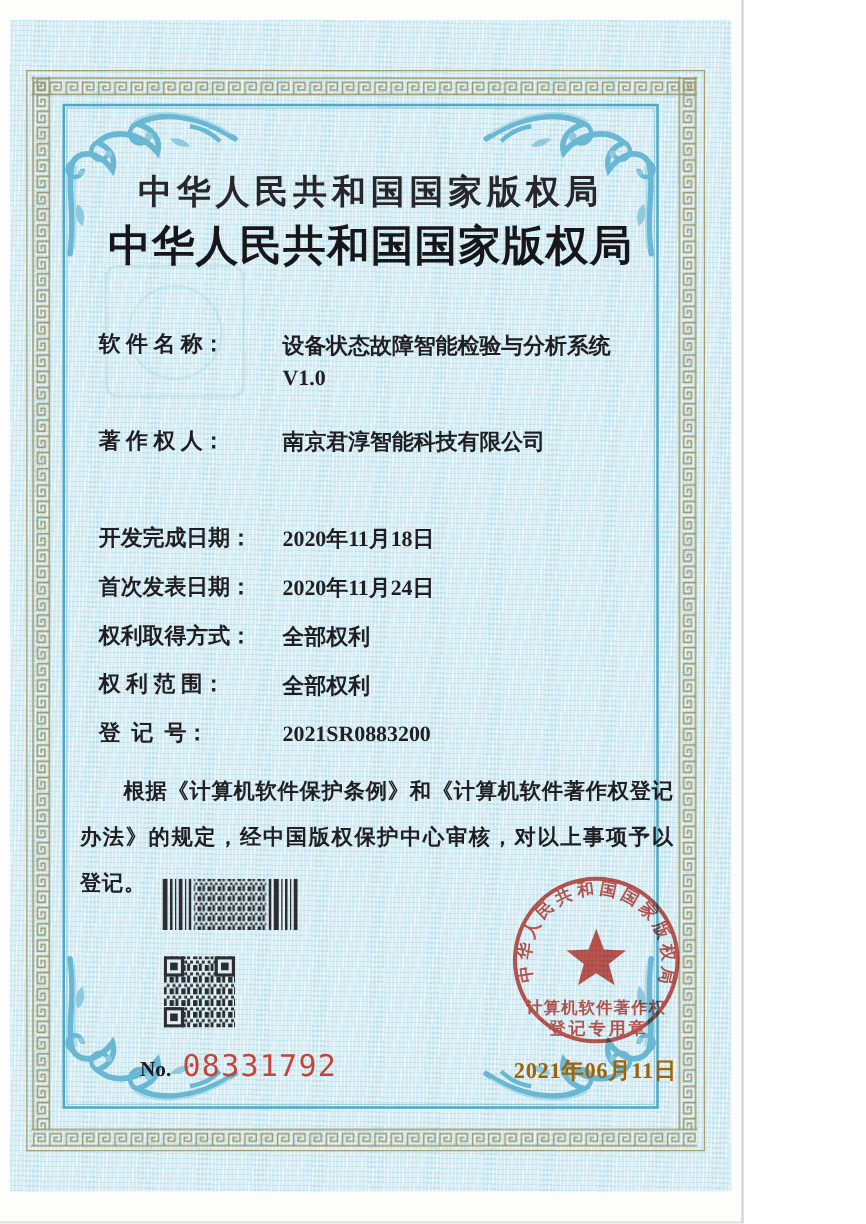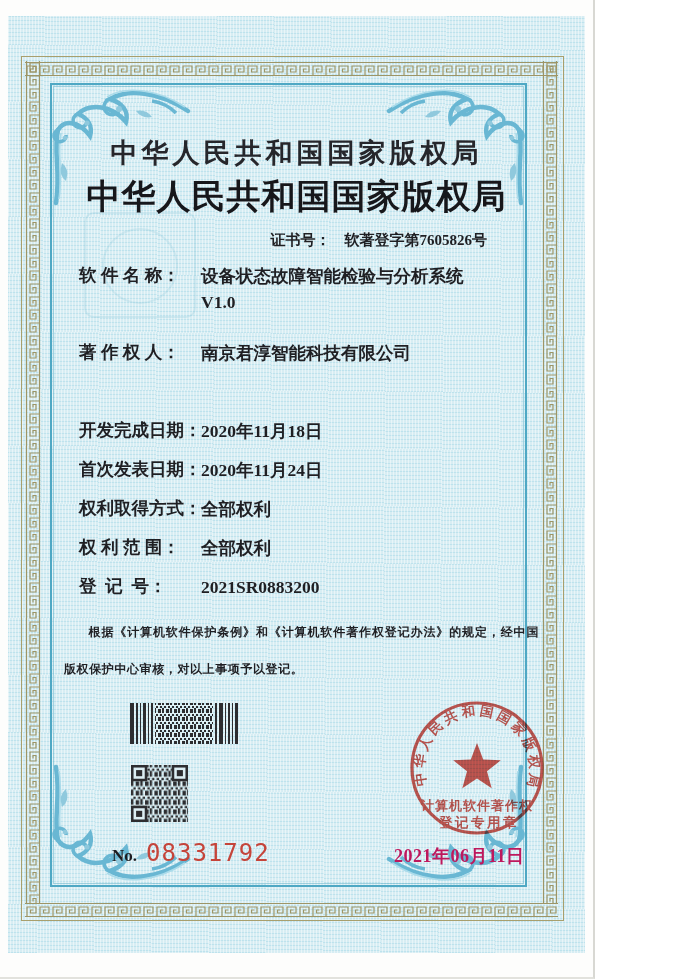--- a/index.html
+++ b/index.html
@@ -31,40 +31,40 @@
   
   .title1{position:absolute;left:0;right:0;top:135px;text-align:center;
           font-size:27px;font-weight:700;letter-spacing:4px;color:#26262b;}
   .title2{position:absolute;left:0;right:0;top:174px;text-align:center;
           font-size:34px;font-weight:700;letter-spacing:1px;color:#17171b;}
   .certno{position:absolute;right:106px;top:231px;font-size:15px;font-weight:700;}
   .certno .cv{margin-left:14px;}
   
   .frow{position:absolute;left:79px;right:58px;font-size:17.5px;}
   .frow .lbl{position:absolute;left:0;top:0;font-weight:700;white-space:pre;}
-  .frow .val{position:absolute;left:122px;top:0;font-weight:600;line-height:26px;}
+  .frow .val{position:absolute;left:122px;top:0;font-weight:600;line-height:26px;padding-left:25px;}
   .frow .val .v2{display:block;}
   .r1{top:263px;} .r2{top:340px;} .r3{top:418px;} .r4{top:457px;}
   .r5{top:496px;} .r6{top:535px;} .r7{top:574px;}
   .statement{position:absolute;left:64px;right:54px;top:614px;margin:0;
-             font-size:12px;line-height:37px;font-weight:600;letter-spacing:.6px;
+             font-size:17px;line-height:37px;font-weight:600;letter-spacing:.6px;
              text-indent:2.05em;text-align:justify;}
   
   .barcode{position:absolute;left:130px;top:703px;width:110px;height:41px;}
   .qr{position:absolute;left:131px;top:765px;width:57px;height:57px;}
   .serial{position:absolute;left:112px;top:839px;font-size:17px;}
   .serial .pfx{font-weight:700;color:#1c1c20;}
   .serial .num{font-family:"DejaVu Sans Mono",monospace;font-size:24px;letter-spacing:1px;
                color:#c5443a;margin-left:9px;}
   .seal{position:absolute;left:404px;top:699px;width:148px;height:140px;opacity:.92;mix-blend-mode:multiply;}
   .seal text{fill:#cf4a42;font-family:"Liberation Serif","DejaVu Serif",serif;font-weight:700;}
   .seal .arc-t{font-size:13.5px;letter-spacing:3.5px;}
   .seal .l1{font-size:13px;letter-spacing:1px;}
   .seal .l2{font-size:13.5px;letter-spacing:2.5px;}
-  .issue-date{position:absolute;left:394px;top:844px;font-size:18px;font-weight:700;letter-spacing:.5px;color:#be185d;}
+  .issue-date{position:absolute;left:411px;top:844px;font-size:18px;font-weight:700;letter-spacing:.5px;color:#a16207;}
 </style>
 </head>
 <body>
 
 <div class="page">
   <div class="cert">
 
     <div class="olive-line"></div>
 
     <svg class="gk gk-top" xmlns="http://www.w3.org/2000/svg">
@@ -196,23 +196,20 @@
     </svg>
   </div>
 
   <div class="watermark">
     <div class="wm-outer"></div>
     <div class="wm-circle"></div>
   </div>
 
   <div class="title1">中华人民共和国国家版权局</div>
   <div class="title2">中华人民共和国国家版权局</div>
-  <div class="certno">
-    <span class="cl">证书号：</span><span class="cv">软著登字第7605826号</span>
-  </div>
 
   <div class="frow r1">
     <span class="lbl">软 件 名 称：</span>
     <span class="val">
       <span>设备状态故障智能检验与分析系统</span>
       <span class="v2">V1.0</span>
     </span>
   </div>
   <div class="frow r2">
     <span class="lbl">著 作 权 人：</span>

